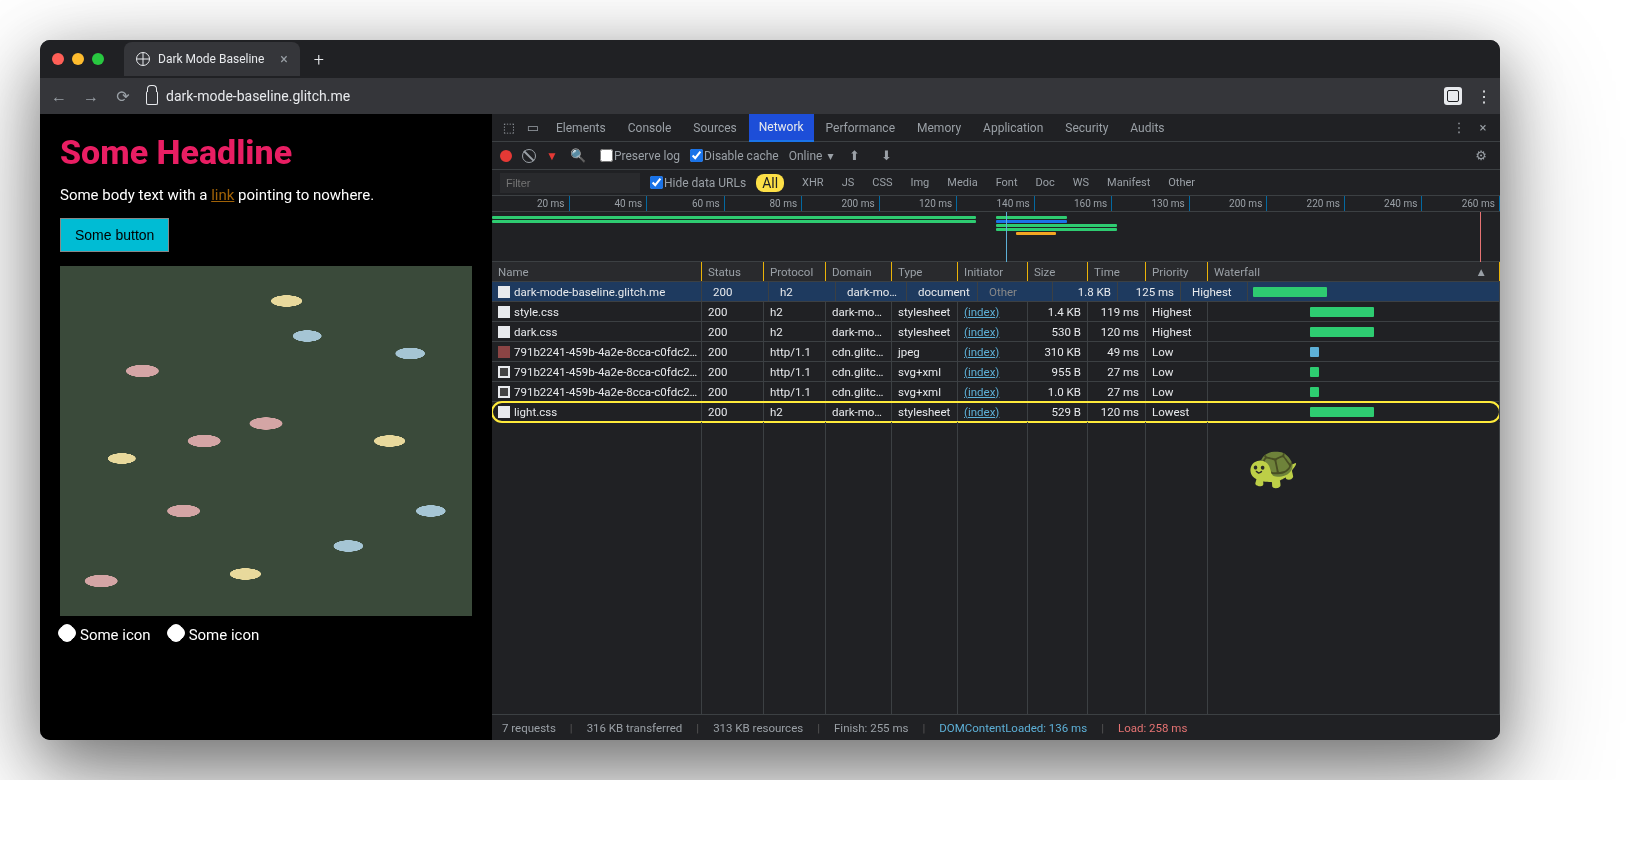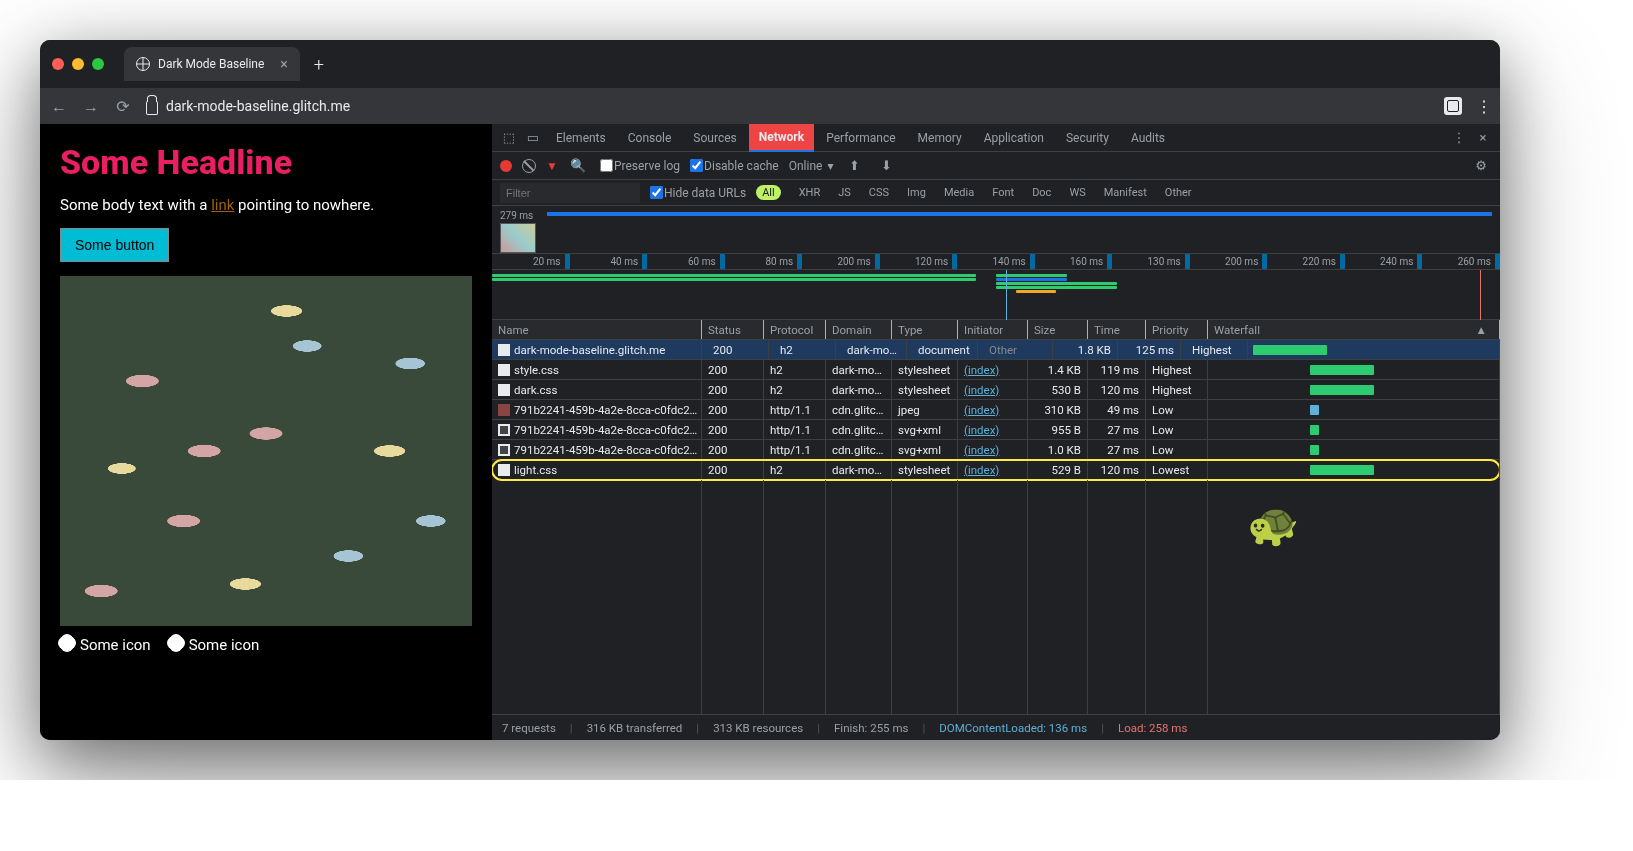--- a/index.html
+++ b/index.html
@@ -1,19 +1,19 @@
 <!DOCTYPE html>
 <html><head>
 <meta charset="utf-8">
 <style>
   * { margin:0; padding:0; box-sizing:border-box; }
   body { background:#ffffff; font-family:-apple-system,BlinkMacSystemFont,"Segoe UI",Roboto,sans-serif; padding:40px; }
   .window { width:1460px; height:700px; background:#202124; border-radius:10px; box-shadow:0 20px 60px rgba(0,0,0,.4),0 40px 120px rgba(0,0,0,.3); overflow:hidden; display:flex; flex-direction:column; }
   
-  .titlebar { height:48px; background:#202124; display:flex; align-items:center; padding:0 12px; }
+  .titlebar { height:38px; background:#202124; display:flex; align-items:center; padding:0 12px; }
   .traffic { display:flex; gap:8px; margin-right:20px; }
   .dot { width:12px; height:12px; border-radius:50%; }
   .dot.r{background:#ff5f57;} .dot.y{background:#febc2e;} .dot.g{background:#28c840;}
   .tab { display:flex; align-items:center; background:#35363a; border-radius:8px 8px 0 0; height:34px; padding:0 12px; gap:8px; color:#e8eaed; font-size:12px; max-width:220px;}
   .globe { width:14px; height:14px; border:1.5px solid #e8eaed; border-radius:50%; position:relative; }
   .globe:before,.globe:after{content:"";position:absolute;background:#e8eaed;}
   .globe:before{left:50%;top:0;bottom:0;width:1px;transform:translateX(-50%);}
   .globe:after{top:50%;left:0;right:0;height:1px;transform:translateY(-50%);}
   .tab-close{color:#9aa0a6;font-size:14px;margin-left:8px;}
   .new-tab{color:#e8eaed;font-size:18px;margin-left:14px;font-weight:300;}
@@ -52,44 +52,44 @@
      #3a4a3a;
      margin-bottom:10px; }
   .credit { font-size:15px; margin-bottom:12px; }
   .icon-row { display:flex; gap:18px; font-size:15px; align-items:center;}
   .bulb { display:inline-block; width:14px; height:14px; background:#fff; border-radius:50%; position:relative; margin-right:6px; box-shadow:0 0 0 1px #fff,3px 0 0 -1px #fff,-3px 0 0 -1px #fff,0 3px 0 -1px #fff,0 -3px 0 -1px #fff;}
   
   .devtools { flex:1; background:#202124; display:flex; flex-direction:column; color:#9aa0a6; font-size:12px; overflow:hidden;}
   .dt-tabs { height:28px; display:flex; align-items:center; border-bottom:1px solid #3c4043; padding:0 6px; gap:2px;}
   .dt-ico { width:22px; text-align:center; color:#9aa0a6; font-size:13px;}
   .dt-tab { padding:8px 10px; height:28px; display:flex; align-items:center; color:#9aa0a6; cursor:pointer;}
-  .dt-tab.active { color:#e8eaed; border-bottom:2px solid #1a73e8; background:#ef4444;font-weight:bold;}
+  .dt-tab.active { color:#e8eaed; border-bottom:2px solid #1a73e8; background:#1d4ed8;}
   .dt-tabs .spacer{flex:1;}
   .dt-toolbar { height:28px; display:flex; align-items:center; border-bottom:1px solid #3c4043; padding:0 8px; gap:10px;}
   .rec { width:12px;height:12px;background:#e53935;border-radius:50%;}
   .ban { width:14px;height:14px;border:1.5px solid #9aa0a6;border-radius:50%;position:relative;}
   .ban:after{content:"";position:absolute;width:14px;height:1.5px;background:#9aa0a6;top:5px;left:-1px;transform:rotate(45deg);}
   .funnel{color:#e53935;}
   .chk{display:flex;align-items:center;gap:1px;}
   .chk input{accent-color:#1a73e8;width:13px;height:13px;}
   .sel{color:#9aa0a6;display:flex;align-items:center;gap:5px;}
   .gear{margin-left:auto;}
   .dt-filter { height:26px; display:flex; align-items:center; border-bottom:1px solid #3c4043; padding:0 8px; gap:10px;}
   .filter-in{background:#292a2d;border:none;color:#9aa0a6;height:20px;padding:0 6px;width:140px;font-size:11px;}
-  .pill{background:#bef264;color:#202124;padding:1px 6px;border-radius:8px;font-size:11px;}
+  .pill{background:#fde047;color:#202124;padding:1px 6px;border-radius:8px;font-size:14px;}
   .ftype{font-size:11px;}
   
   .overview { height:48px; border-bottom:1px solid #3c4043; position:relative; padding:4px 8px;}
   .ov-label{font-size:10px;color:#9aa0a6;}
   .ov-thumb{width:36px;height:30px;background:linear-gradient(45deg,#c99,#9cc,#cc9);margin-top:2px;border:1px solid #555;}
   .ov-bar{position:absolute;top:6px;left:55px;right:8px;height:4px;background:#1a73e8;}
   
   .ruler { height:66px; border-bottom:1px solid #3c4043; position:relative; font-size:10px; color:#9aa0a6;}
   .ticks{display:flex;height:16px;border-bottom:1px solid #3c4043;}
-  .tick{flex:1;text-align:right;padding-right:4px;border-right:5px solid #0369a1;line-height:16px;padding-left:12px;}
+  .tick{flex:1;text-align:right;padding-right:4px;border-right:1px solid #0369a1;line-height:16px;padding-left:12px;}
   .wf-mini{position:relative;height:50px;}
   .mini-bar{position:absolute;height:3px;border-radius:1px;}
   
   .net-table { flex:1; display:flex; flex-direction:column; overflow:hidden;}
   .thead,.trow { display:flex; align-items:center; height:20px; border-bottom:1px solid #3c4043;}
   .thead { background:#292a2d; color:#9aa0a6;}
   .th,.td { padding:0 6px; overflow:hidden; white-space:nowrap; text-overflow:ellipsis; font-size:11.5px;}
   .c-name{width:210px;display:flex;align-items:center;gap:4px;} .c-status{width:62px;} .c-proto{width:62px;} .c-domain{width:66px;} .c-type{width:66px;} .c-init{width:70px;} .c-size{width:60px;text-align:right;} .c-time{width:58px;text-align:right;} .c-prio{width:62px;} .c-wf{flex:1;position:relative;}
   .th{border-right:1px solid #eab308;height:100%;display:flex;align-items:center;}
   .td{border-right:1px solid #3c4043;height:100%;display:flex;align-items:center;color:#e8eaed;}
@@ -194,25 +194,20 @@
 
       <div class="dt-filter">
         <input class="filter-in" placeholder="Filter" style="">
         <label class="chk">
             <input type="checkbox" checked="" style="">
             <span>Hide data URLs</span>
           </label>
         <span id="ftypes-slot" style="display: contents;"><span class="pill" style="margin-right: 8px;">All</span><span class="ftype" style="margin-right: 8px;">XHR</span><span class="ftype" style="margin-right: 8px;">JS</span><span class="ftype" style="margin-right: 8px;">CSS</span><span class="ftype" style="margin-right: 8px;">Img</span><span class="ftype" style="margin-right: 8px;">Media</span><span class="ftype" style="margin-right: 8px;">Font</span><span class="ftype" style="margin-right: 8px;">Doc</span><span class="ftype" style="margin-right: 8px;">WS</span><span class="ftype" style="margin-right: 8px;">Manifest</span><span class="ftype" style="margin-right: 8px;">Other</span></span>
       </div>
 
-      <div class="overview">
-        <div class="ov-label">279 ms</div>
-        <div class="ov-thumb"></div>
-        <div class="ov-bar"></div>
-      </div>
 
       <div class="ruler">
         <div class="ticks" id="ticks-slot">
             <div class="tick">20 ms</div>
             <div class="tick">40 ms</div>
             <div class="tick">60 ms</div>
             <div class="tick">80 ms</div>
             <div class="tick">200 ms</div>
             <div class="tick">120 ms</div>
             <div class="tick">140 ms</div>

